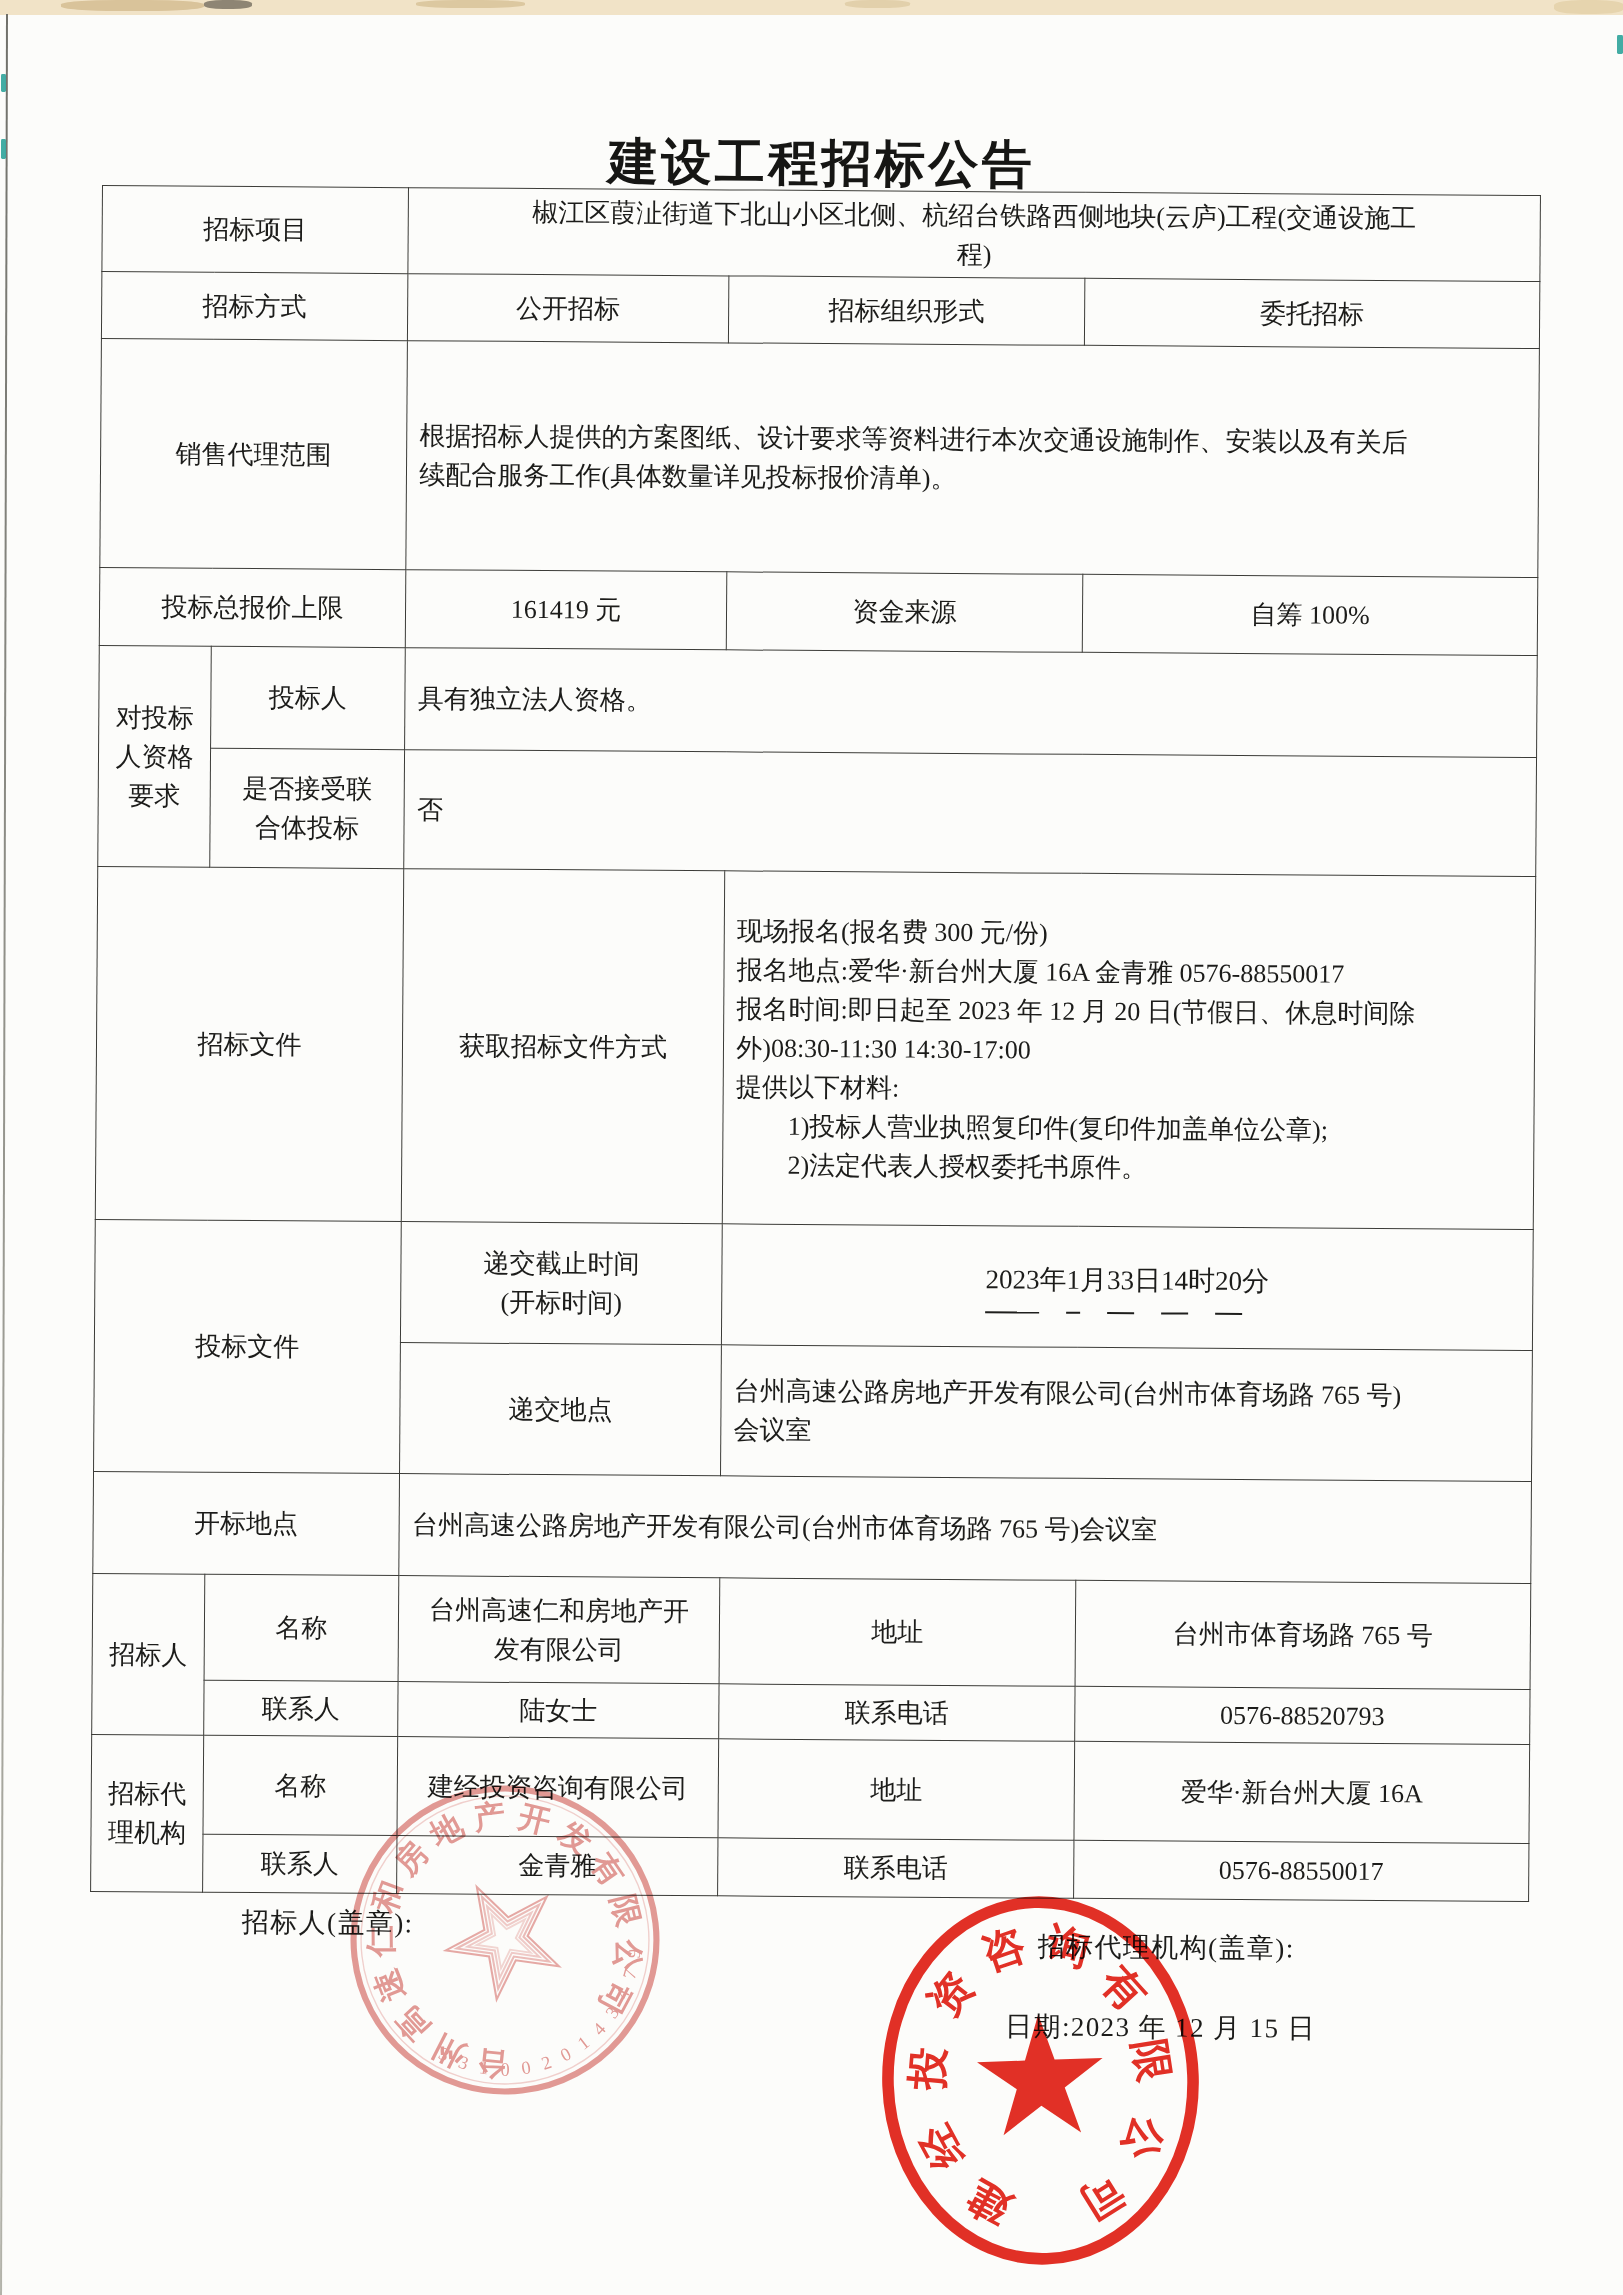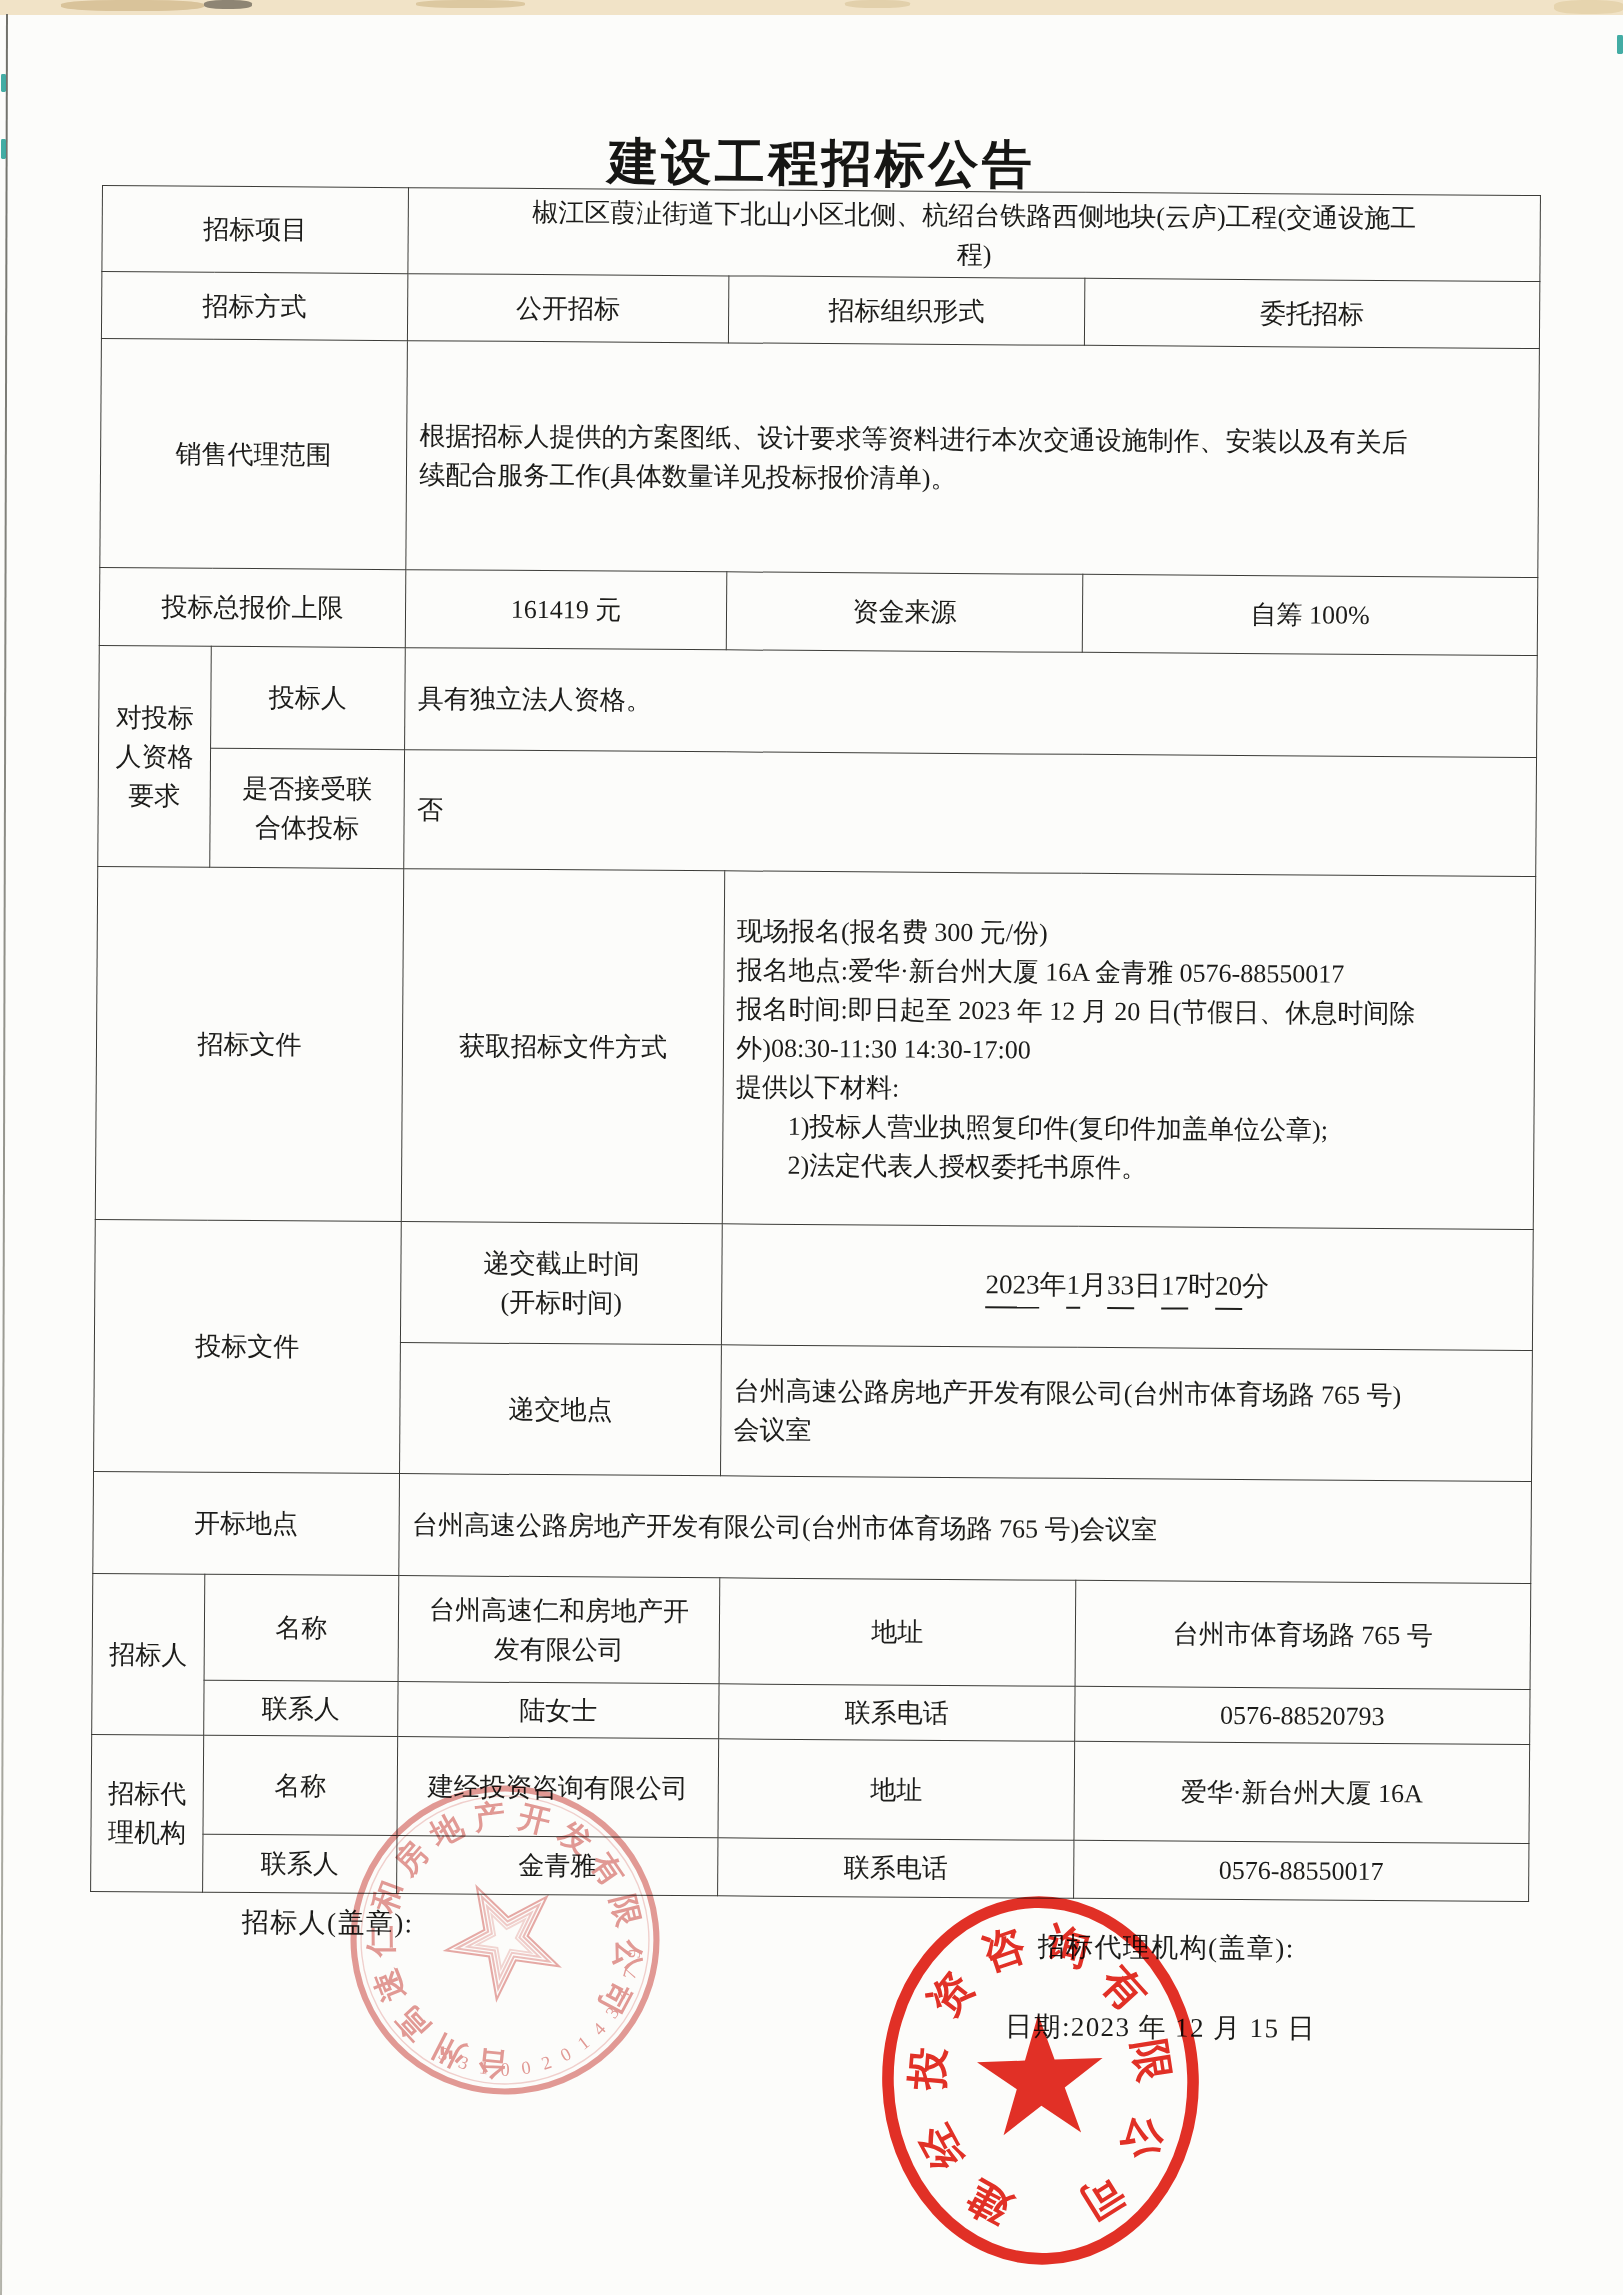--- a/index.html
+++ b/index.html
@@ -26,21 +26,21 @@
   .pre{white-space:pre-line}
   .lt{text-align:left!important;padding-left:12.3px!important}
   .projcell{line-height:41px}
   .scopecell{line-height:59px}
   .doccell{line-height:50px;font-size:26px}
   .addrcell{line-height:60px}
   .compcell{line-height:41px}
   .lblcell{line-height:40px}
   .datecell{font-size:27px;text-align:left;padding-left:13.6px}
   .datecell span{display:inline-block}
-  .u{border-bottom:2px solid #1f1f1d;padding-bottom:1px}
+  .u{border-bottom:2px solid #1f1f1d;padding-bottom:12px}
   tr.h126{height:86px} tr.h99{height:67px} tr.h336{height:229px} tr.h115{height:78px}
   tr.h150{height:102px} tr.h174{height:119px} tr.h518{height:353px} tr.h178{height:121px}
   tr.h192{height:131px} tr.h150b{height:102px} tr.h155{height:106px} tr.h80{height:55px}
   tr.h145{height:99px} tr.h85{height:58px}
   .flabel{position:absolute;font-size:27px;color:#1c1c1a;letter-spacing:1.4px}
   
   .seal{position:absolute;mix-blend-mode:multiply}
   #seal-left{left:314px;top:1749px;opacity:.58}
   #seal-right{left:836px;top:1849px;opacity:.95}
   .seal text{font-family:"Liberation Serif","DejaVu Serif",serif}
@@ -114,21 +114,21 @@
 报名时间:即日起至 2023 年 12 月 20 日(节假日、休息时间除
 外)08:30-11:30    14:30-17:00
 提供以下材料:
 　　1)投标人营业执照复印件(复印件加盖单位公章);
 　　2)法定代表人授权委托书原件。</td>
     </tr>
     <tr class="h178">
       <td colspan="2" rowspan="2">投标文件</td>
       <td class="pre compcell">递交截止时间
 (开标时间)</td>
-      <td colspan="2" class="datecell"><span class="u">2023</span><span> 年 </span><span class="u">1</span><span> 月 </span><span class="u">33</span><span> 日 </span><span class="u">17</span><span> 时 </span><span class="u">20</span><span> 分</span></td>
+      <td colspan="2" class="datecell"><span class="u">2023</span><span> 年 </span><span class="u">1</span><span> 月 </span><span class="u">33</span><span> 日 </span><span class="u">14</span><span> 时 </span><span class="u">20</span><span> 分</span></td>
     </tr>
     <tr class="h192">
       <td>递交地点</td>
       <td colspan="2" class="pre lt addrcell">台州高速公路房地产开发有限公司(台州市体育场路 765 号)
 会议室</td>
     </tr>
     <tr class="h150b">
       <td colspan="2">开标地点</td>
       <td colspan="3" class="lt">台州高速公路房地产开发有限公司(台州市体育场路 765 号)会议室</td>
     </tr>

